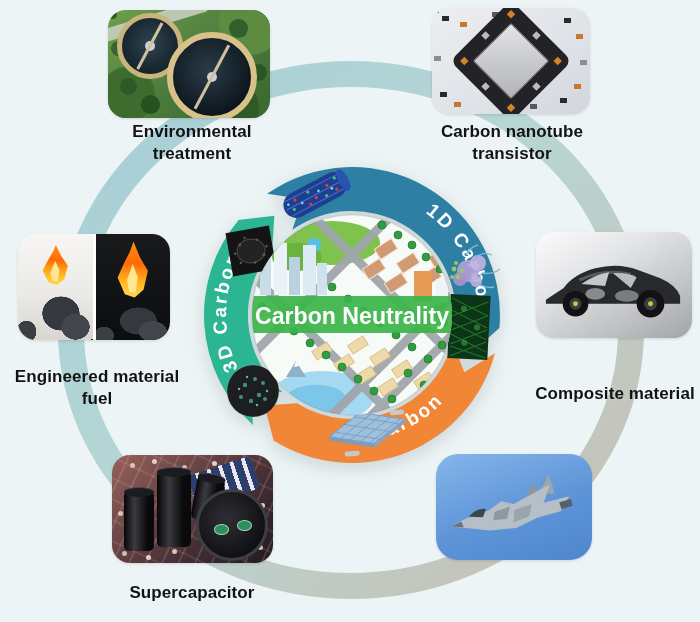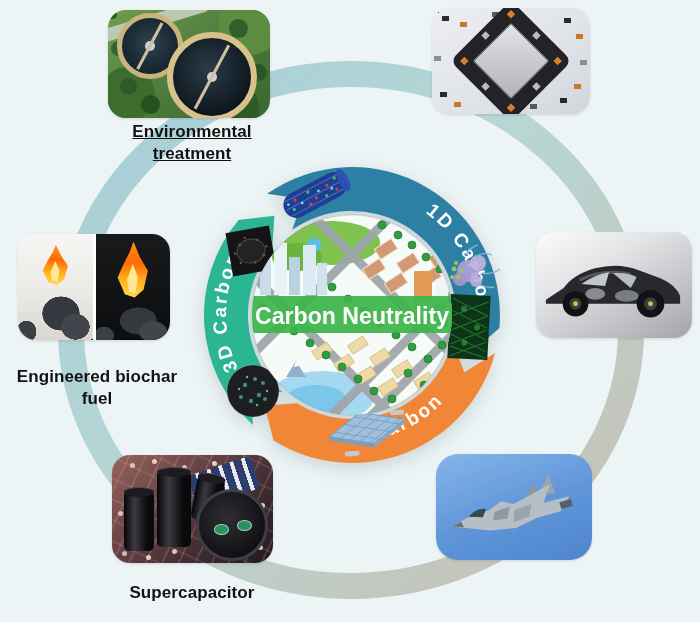--- a/index.html
+++ b/index.html
@@ -109,21 +109,21 @@
   .bigcap::after{left:38px;top:28px;}
 
   
   .photo-jet{left:436px;top:454px;width:156px;height:106px;border-radius:22px;}
   .jet-bg{background:linear-gradient(160deg,#85b5ea 0%,#5e94d8 55%,#4f86cc 100%);}
   .jet-svg{position:absolute;left:8px;top:8px;}
 
   
   .app-label{position:absolute;text-align:center;color:#121212;font-weight:700;font-size:17px;
     line-height:1.32;letter-spacing:.1px;}
-  .lbl-env{left:102px;top:121px;width:180px;text-decoration:underline;}
+  .lbl-env{left:102px;top:121px;width:180px;}
   .lbl-cnt{left:422px;top:121px;width:180px;}
   .lbl-bio{left:6px;top:366px;width:182px;}
   .lbl-comp{left:534px;top:383px;width:162px;}
   .lbl-sc{left:102px;top:582px;width:180px;}
   .lbl-jet{left:422px;top:567px;width:180px;}
 </style>
 </head>
 <body>
 
 <div class="canvas">
@@ -428,16 +428,18 @@
         <path d="M24 50 Q32 42 42 44 L38 52 Z" fill="#3a4650"></path>
         <path d="M50 48 L66 44 L62 56 L48 56 Z" fill="#8e99a2"></path>
         <path d="M70 48 L88 44 L84 56 L68 60 Z" fill="#99a4ac"></path>
         <path d="M6 58 L16 54 L18 60 Z" fill="#6a747c"></path>
         <rect x="116" y="44" width="12" height="7" fill="#55606a" transform="rotate(-10 122 47)"></rect>
       </g>
     </svg>
   </div>
 
   <div class="app-label lbl-env">Environmental treatment</div>
-  <div class="app-label lbl-bio">Engineered biochar fuel</div>
+  <div class="app-label lbl-cnt">Carbon nanotube transistor</div>
+  <div class="app-label lbl-bio">Engineered material fuel</div>
+  <div class="app-label lbl-comp">Composite material</div>
   <div class="app-label lbl-sc">Supercapacitor</div>
 
 </div>
 
 </body></html>

